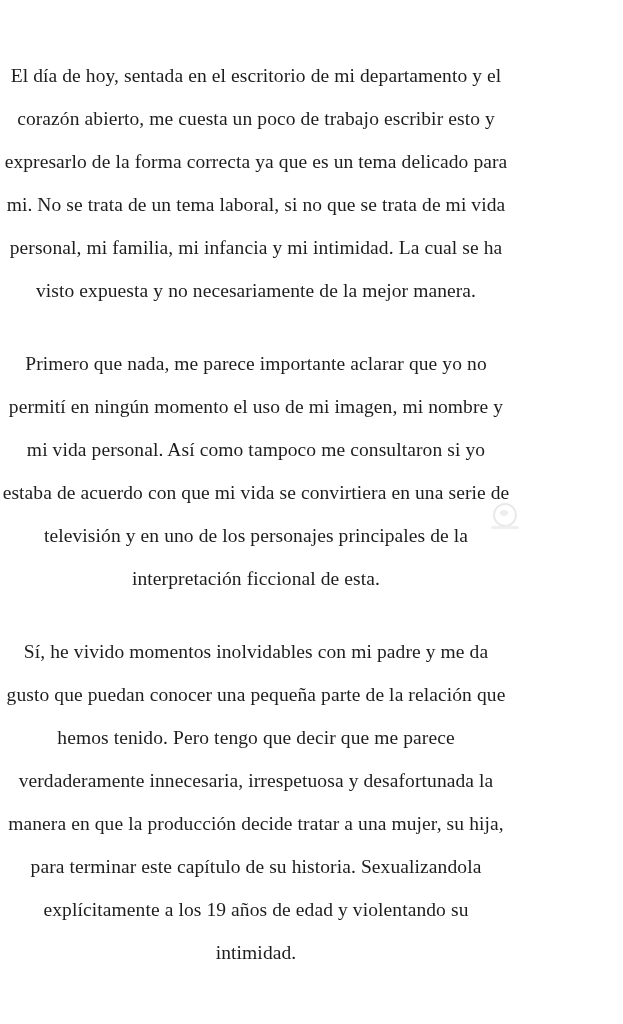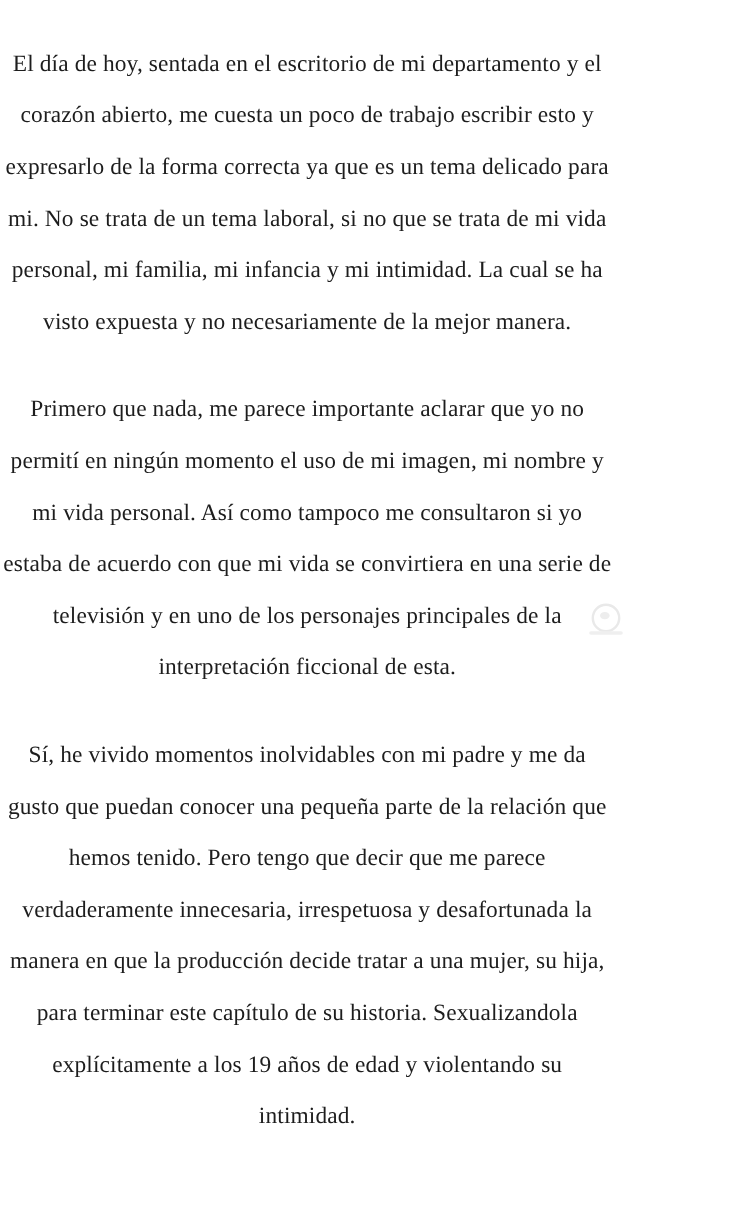--- a/index.html
+++ b/index.html
@@ -12,21 +12,21 @@
     background: #ffffff;
     overflow: hidden;
     position: relative;
     font-family: "Liberation Serif", "DejaVu Serif", serif;
   }
   .page {
     position: relative;
     width: 512px;
     height: 1024px;
     box-sizing: border-box;
-    padding-top: 32px;
+    padding-top: 54px;
   }
   .statement {
     width: 508px;
     margin: 0 auto;
     color: #1d1d1d;
     font-size: 19.5px;
     line-height: 43px;
     text-align: center;
     letter-spacing: 0.1px;
   }

